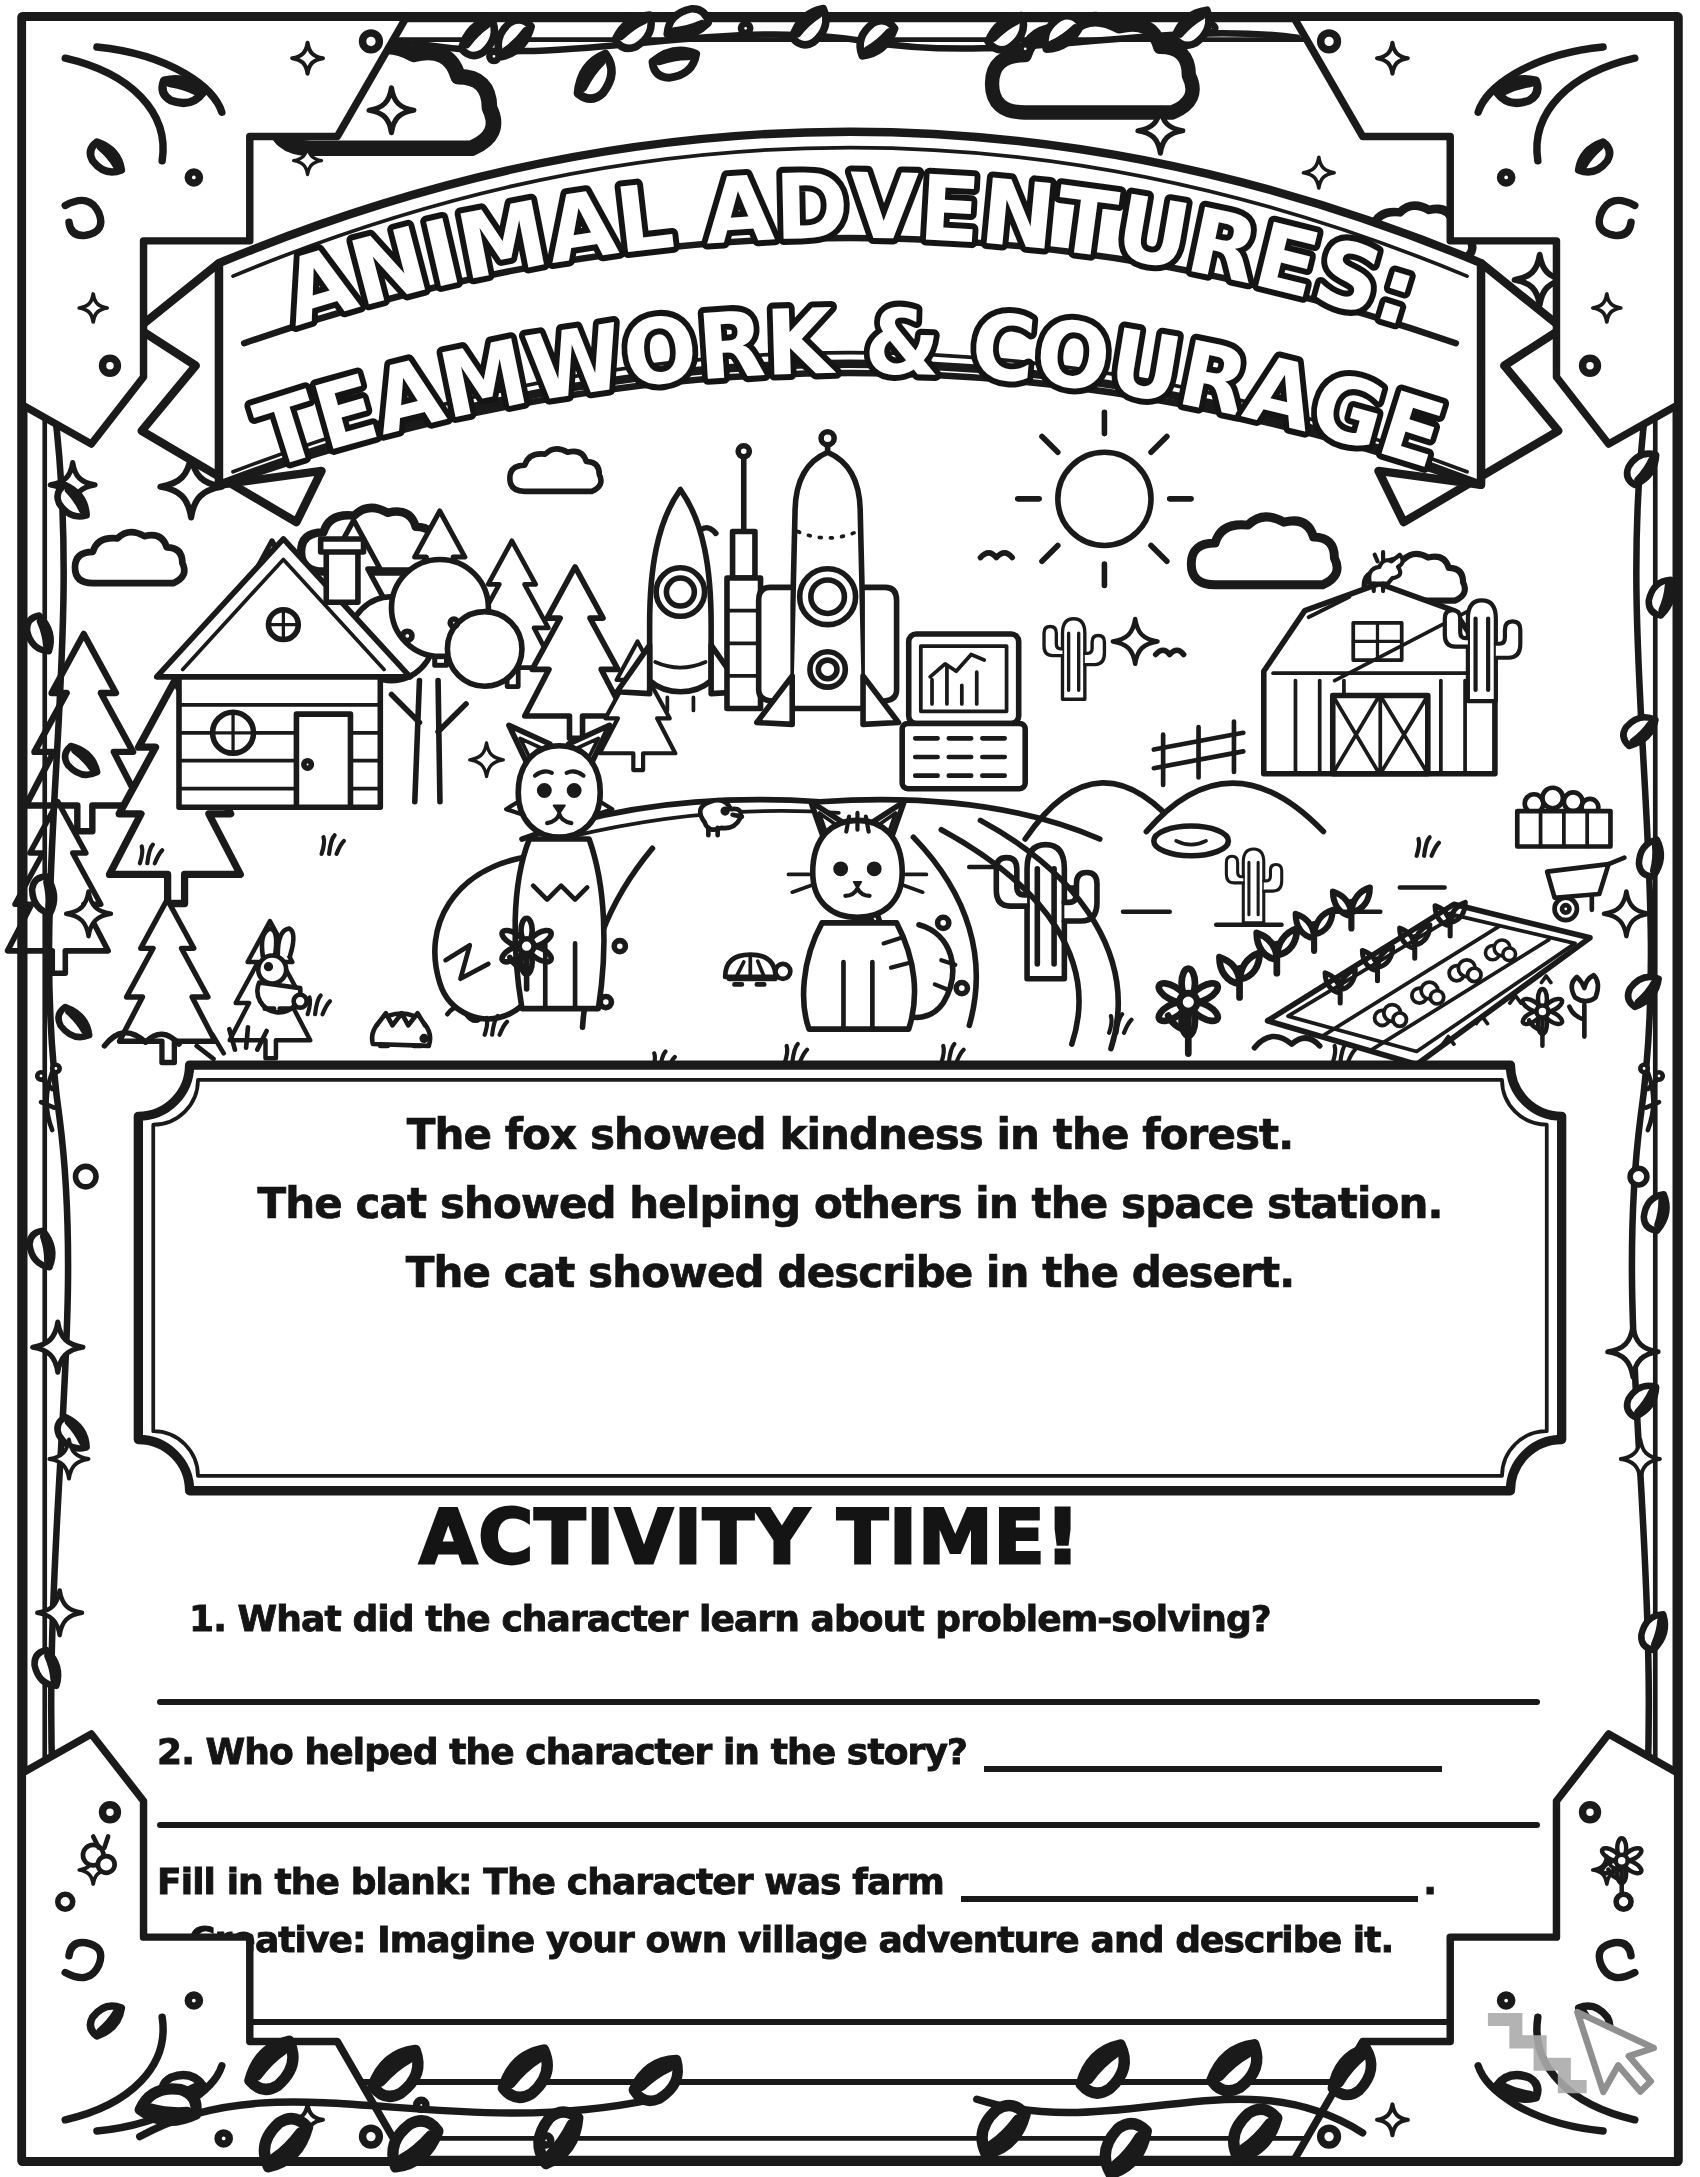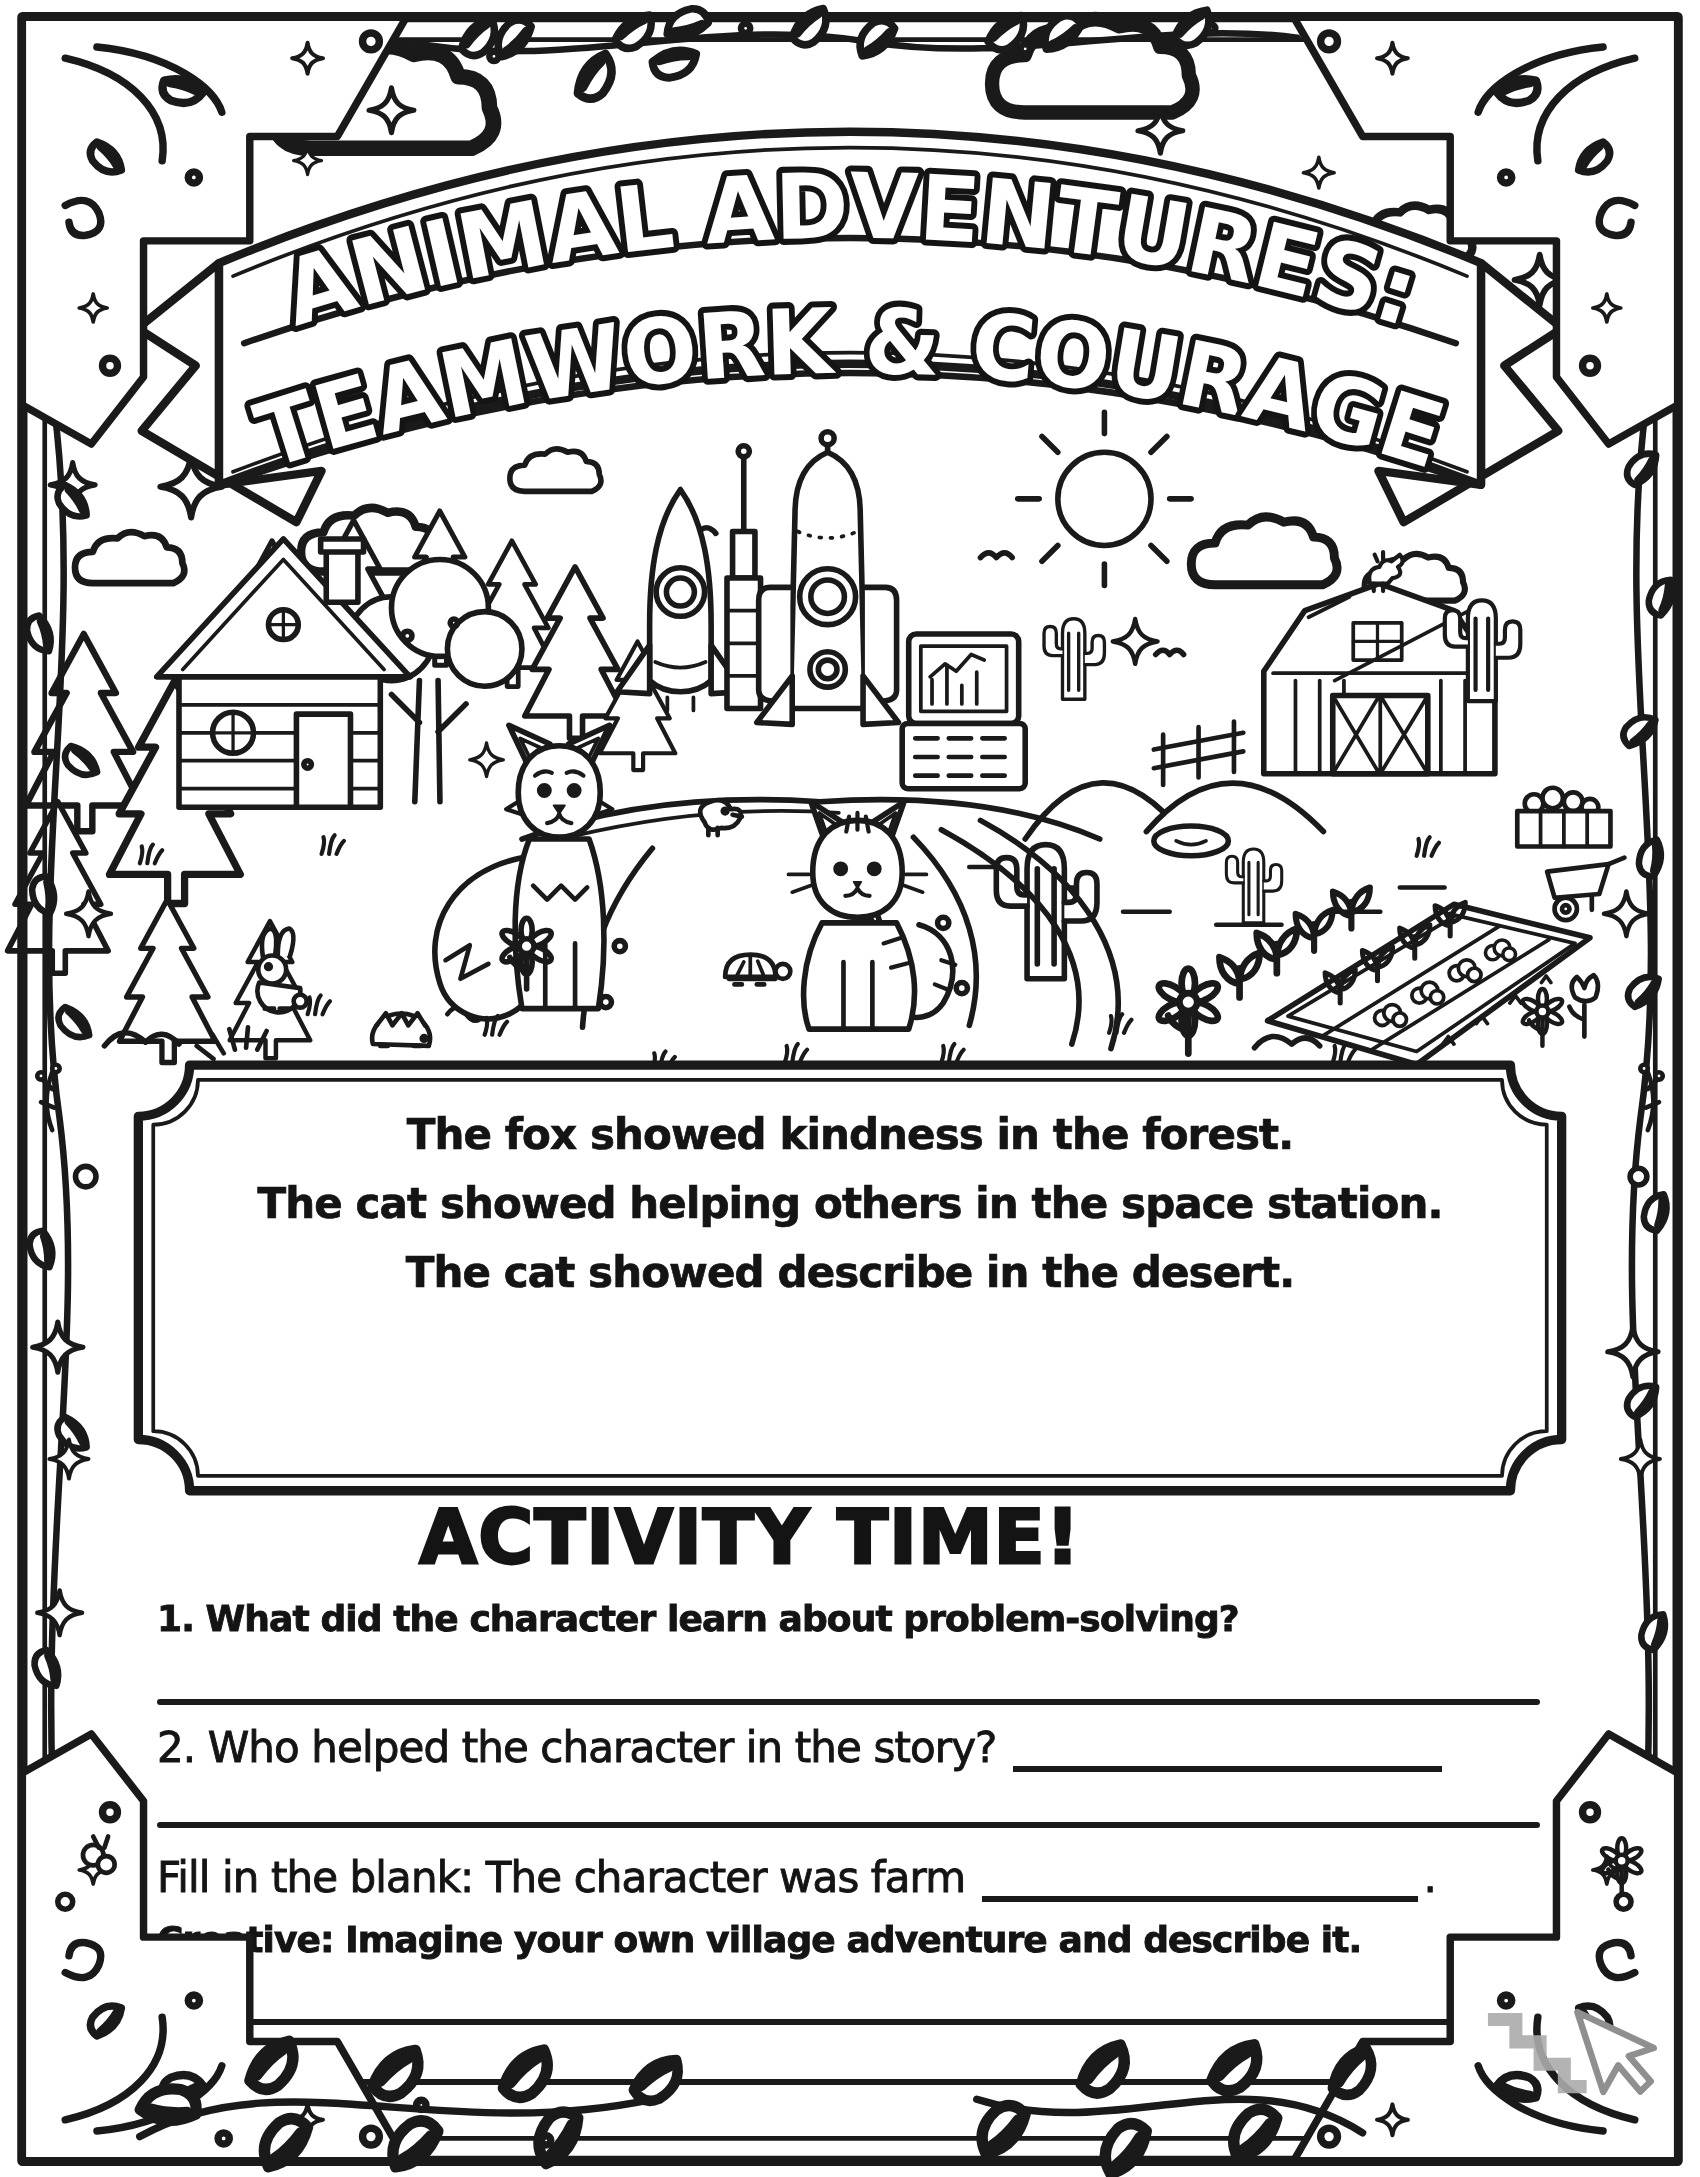--- a/index.html
+++ b/index.html
@@ -6,24 +6,24 @@
   .page{position:relative;width:1700px;height:2178px;background:#ffffff;overflow:hidden;
         font-family:"DejaVu Sans","Liberation Sans",sans-serif;color:#141414;}
   .layer{position:absolute;left:0;top:0;pointer-events:none;}
   svg{display:block;}
   
   .story-text{position:absolute;left:174px;top:1100px;width:1352px;z-index:4;text-align:center;
       font-weight:bold;font-size:42px;line-height:69px;letter-spacing:-0.9px;-webkit-text-stroke:0.7px #141414;}
   
   .heading{position:absolute;z-index:4;left:0;top:1493px;width:1500px;text-align:center;
       font-size:75px;font-weight:bold;letter-spacing:0.9px;-webkit-text-stroke:2.8px #141414;}
-  .q{position:absolute;z-index:4;font-size:36px;font-weight:bold;letter-spacing:-0.9px;-webkit-text-stroke:0.9px #141414;}
+  .q{position:absolute;z-index:4;font-size:36px;font-weight:bold;letter-spacing:-0.9px;margin-left:32px;-webkit-text-stroke:0.9px #141414;}
   .rule{position:absolute;z-index:3;height:0;border-top:6.5px solid #1a1a1a;border-radius:3.7px;}
   .blankrow{position:absolute;z-index:4;display:flex;align-items:flex-end;
-      font-size:42px;font-weight:normal;letter-spacing:-0.9px;-webkit-text-stroke:0.9px #141414;}
+      font-size:36px;font-weight:bold;letter-spacing:-0.9px;-webkit-text-stroke:0.9px #141414;}
   .blankrow .blank{flex:1;border-bottom:6.5px solid #1a1a1a;height:45px;margin-left:17px;}
   .blankrow .suffix{margin-left:5.6px;}
   .z2{z-index:2}.z3{z-index:3}.z5{z-index:5}.z6{z-index:6}
 </style>
 </head>
 <body>
 
 <div class="page">
 
 <svg width="0" height="0" style="position:absolute">

